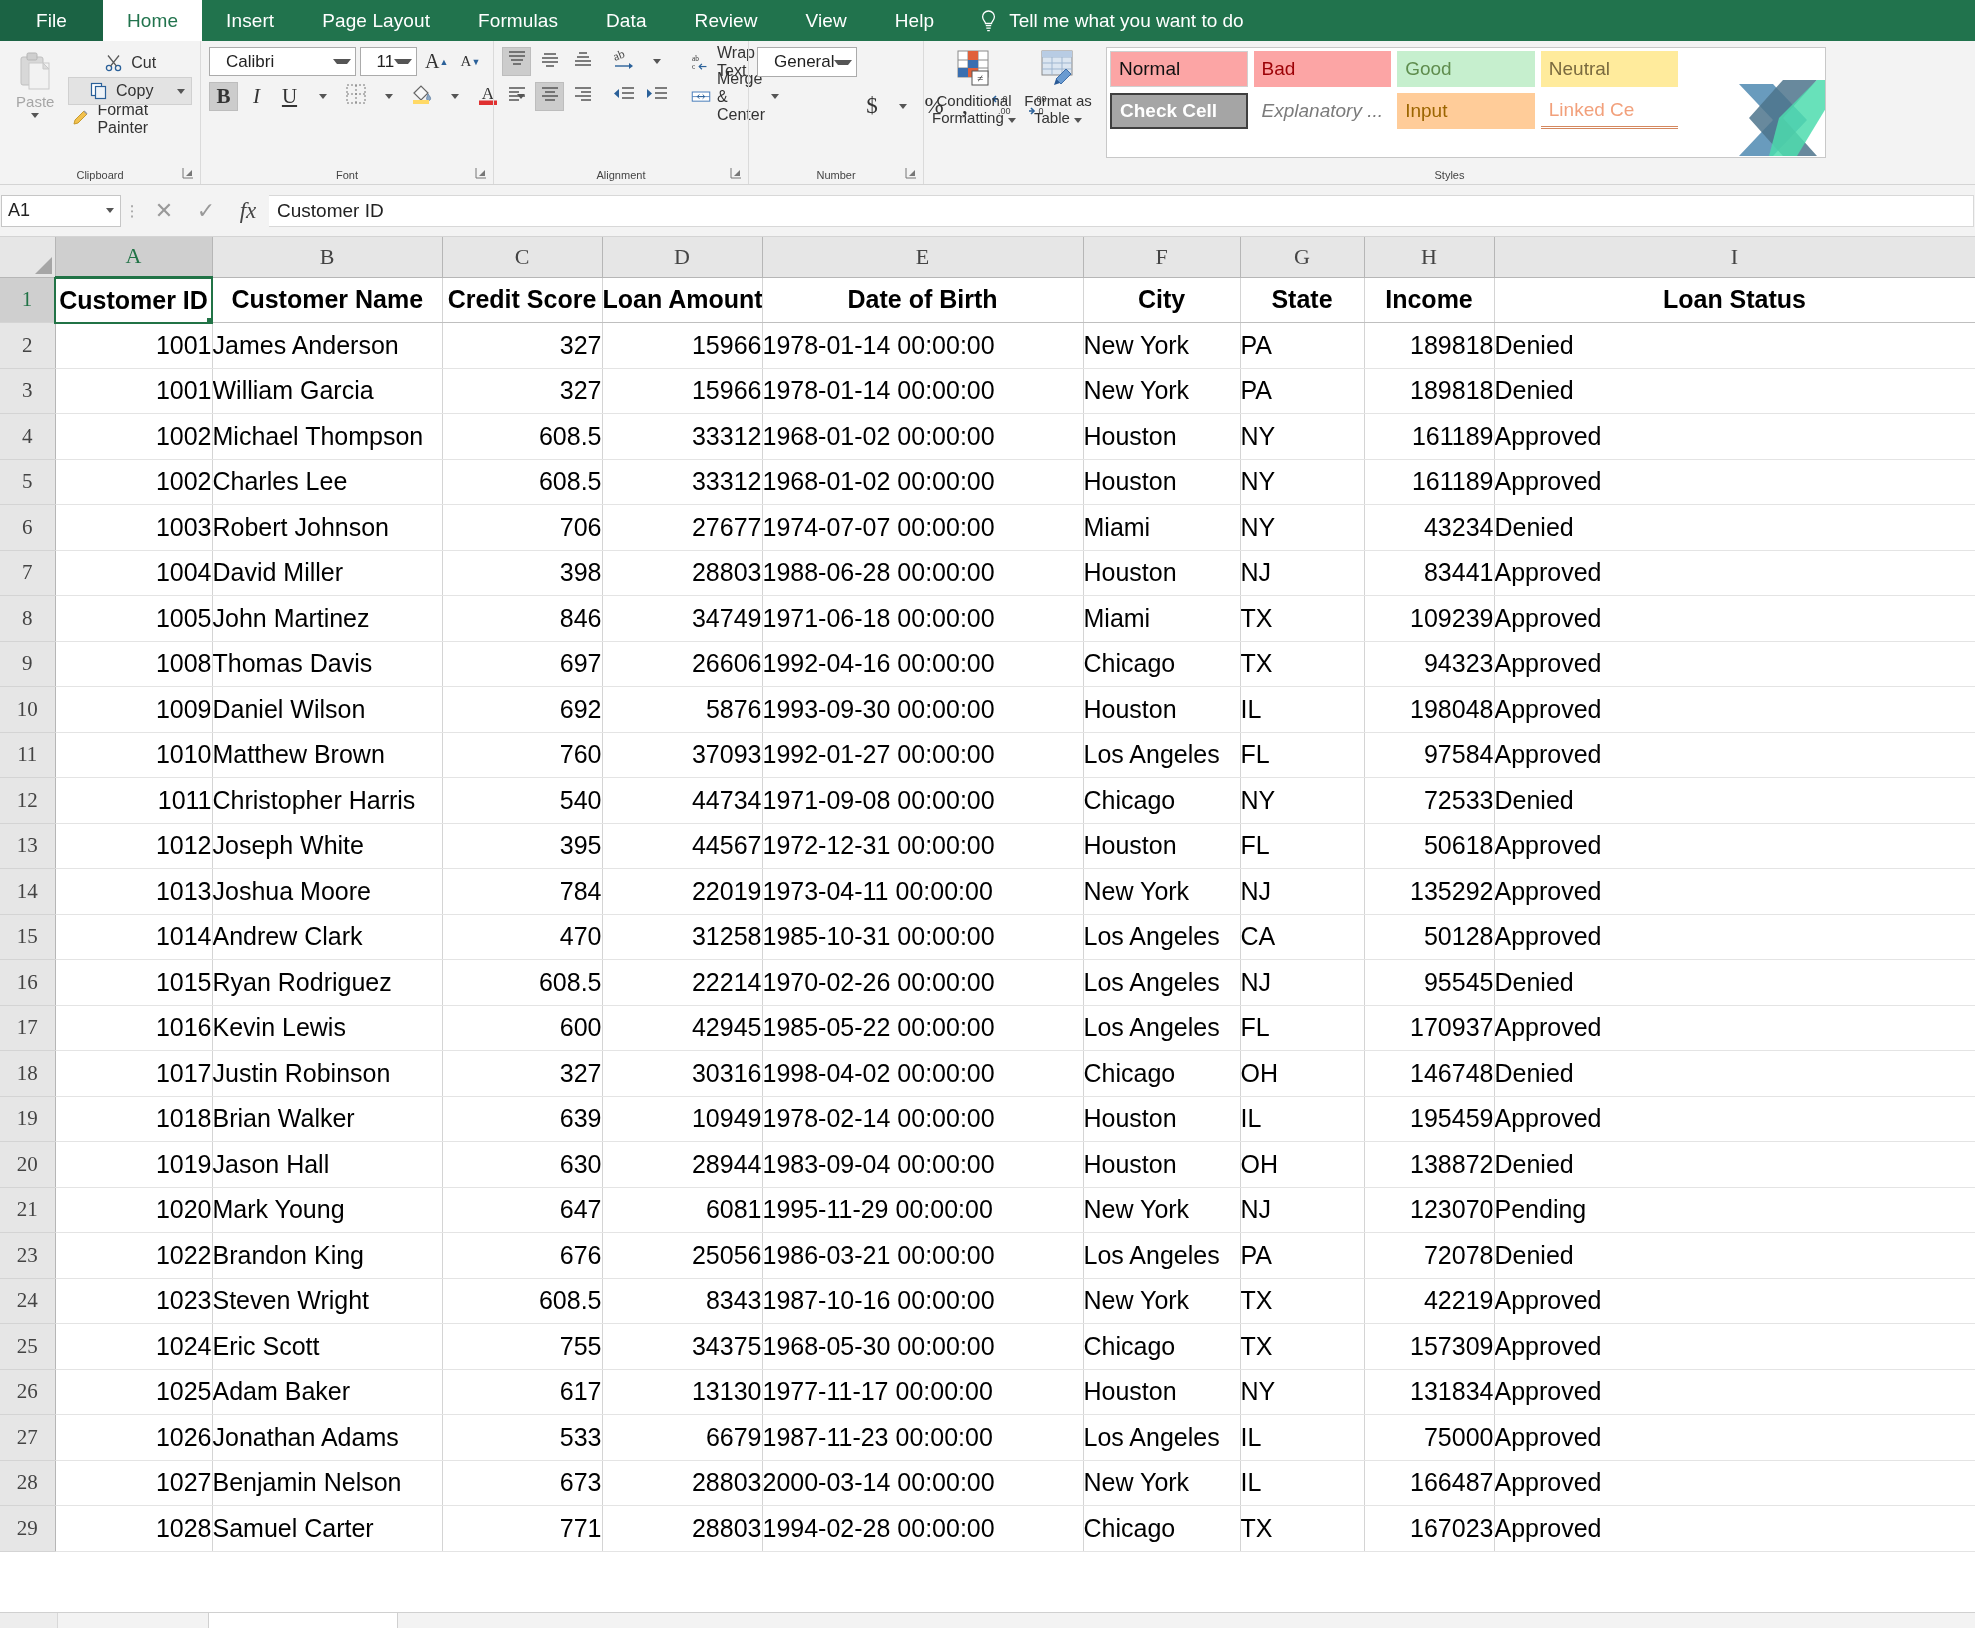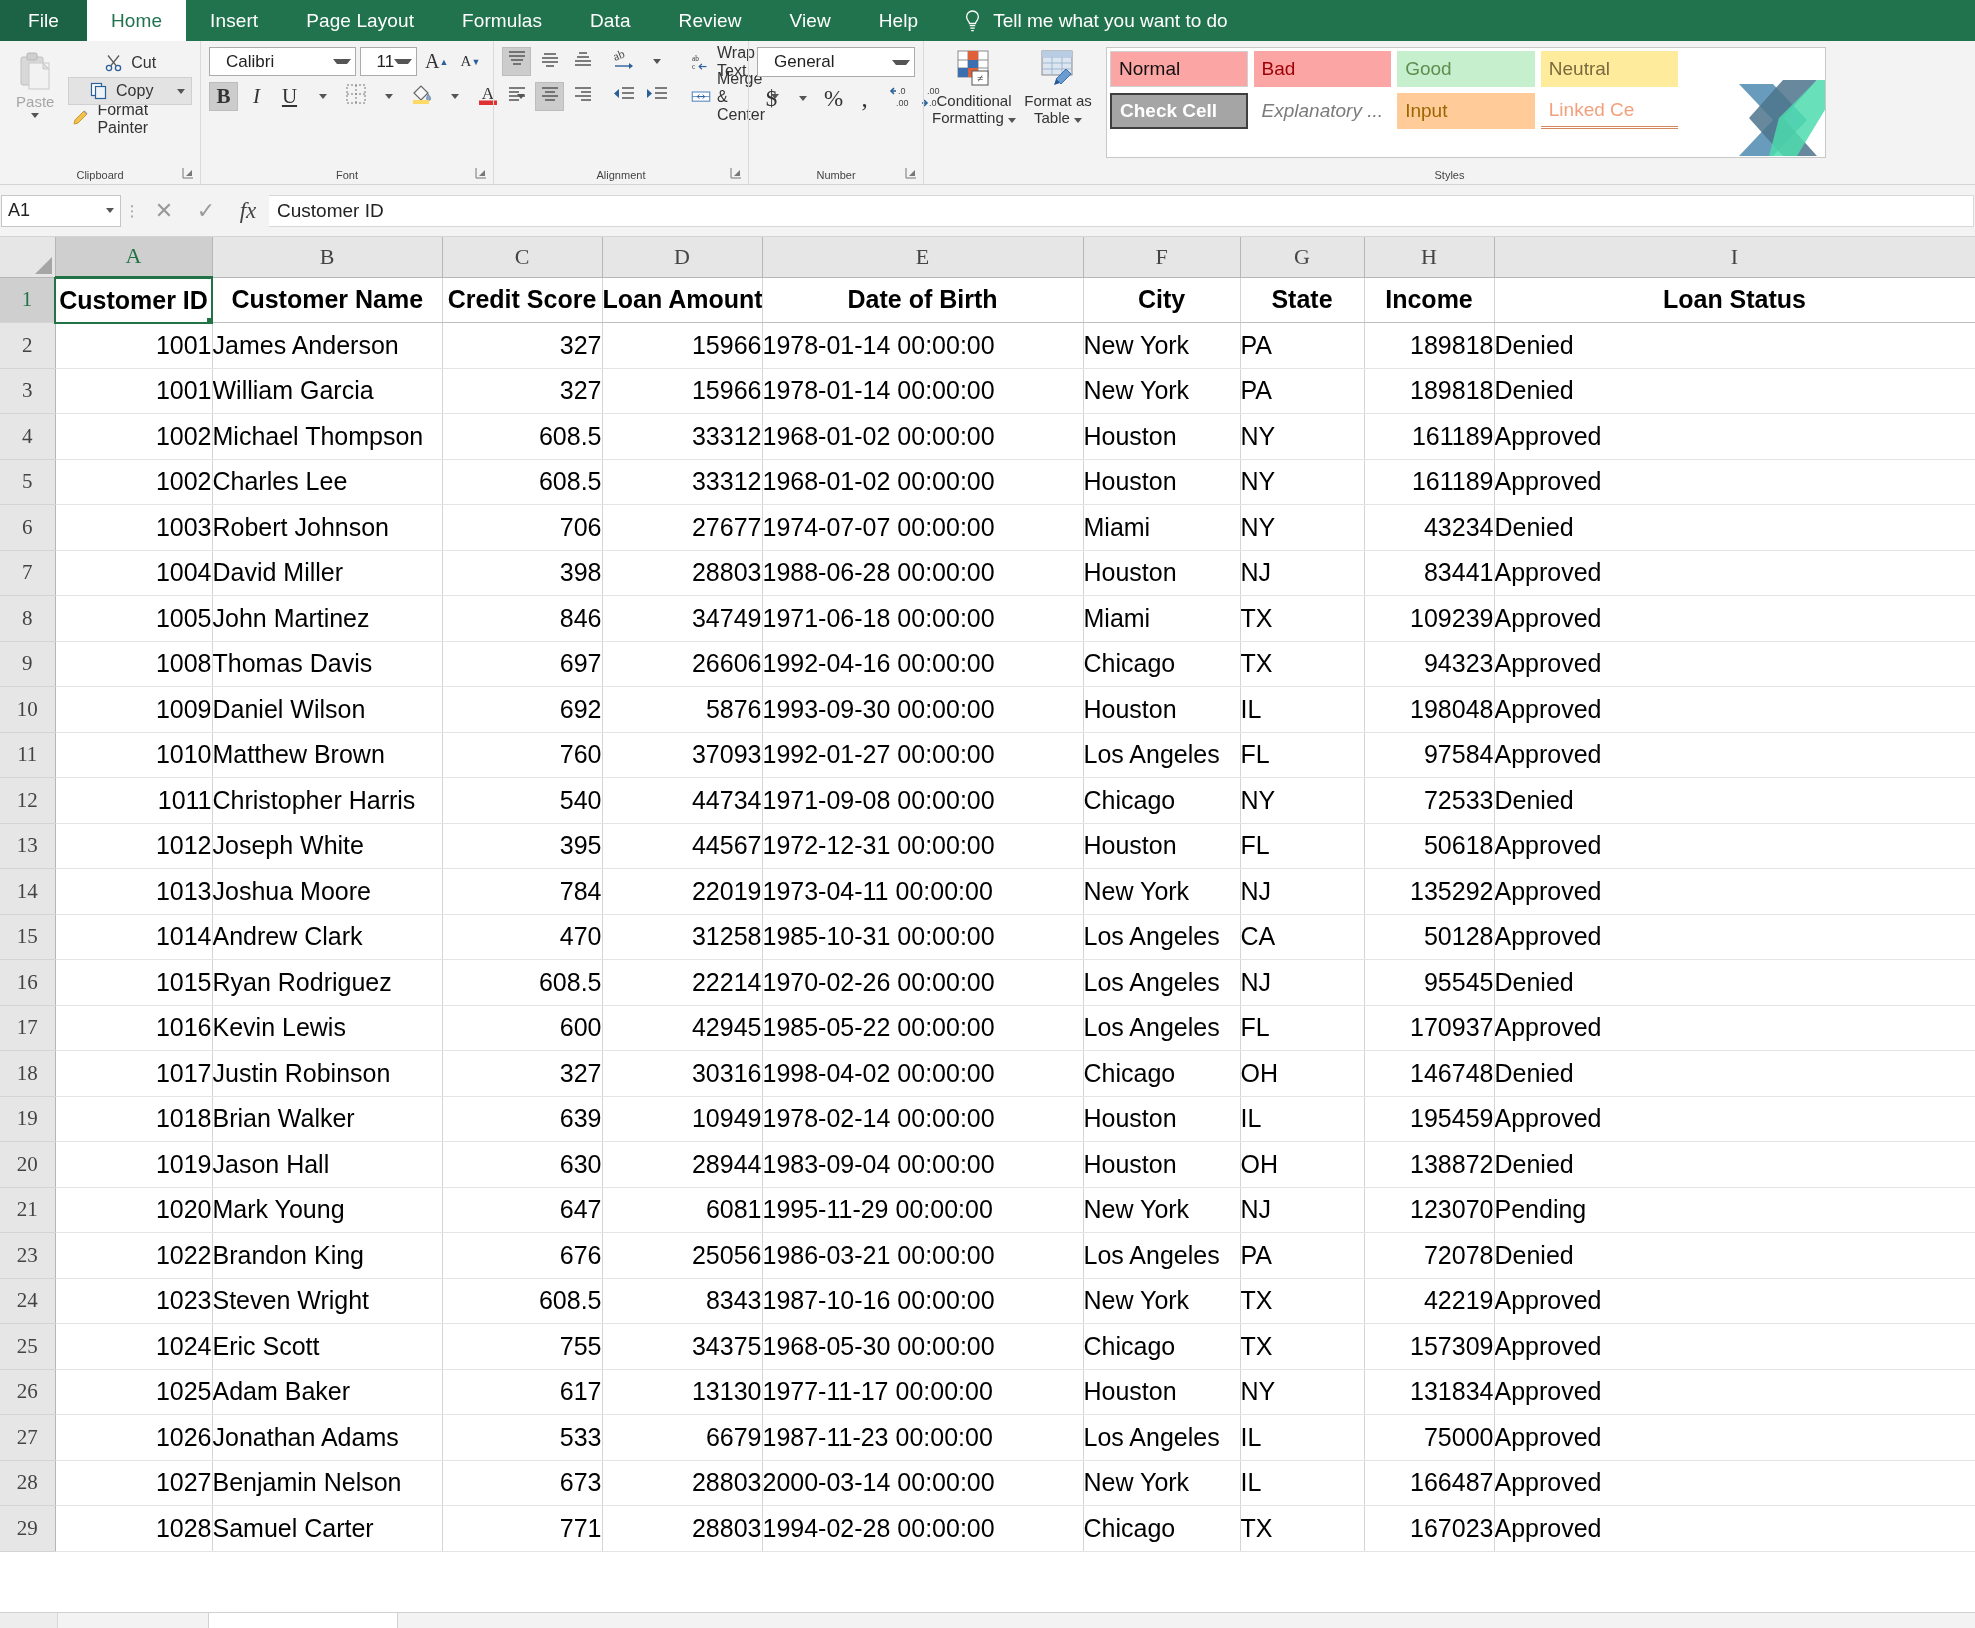--- a/index.html
+++ b/index.html
@@ -21,21 +21,21 @@
   }
   .tab {
     display: flex; align-items: center;
     padding: 0 24px;
     color: #ffffff;
     font-size: 19px;
     letter-spacing: .1px;
     white-space: nowrap;
     cursor: default;
   }
-  .tab.file { background: #1b6344; padding: 0 28px; }
+  .tab.file { background: #1b6344; padding: 0 36px; }
   .tab.active {
     background: #ffffff;
     color: #21734d;
   }
   .tellme {
     display: flex; align-items: center; gap: 12px;
     padding: 0 16px 0 22px;
     color: #ffffff; font-size: 19px;
   }
   .bulb { width: 17px; height: 22px; display:inline-block; position: relative; }
@@ -499,21 +499,21 @@
     <div class="group-label">Alignment</div>
     <div class="group-dialog">
       <svg width="12" height="12" viewBox="0 0 12 12">
           <path d="M1 1v10h10" fill="none" stroke="#777" stroke-width="1"></path>
           <path d="M10 3L4 9h6z" fill="#777"></path>
         </svg>
     </div>
   </div>
 
   <div class="group numgroup">
-    <div class="group-body" style="flex-direction:column">
+    <div class="group-body" style="">
       <div class="combo combo-num">
         <span>General</span>
         <span class="caret"></span>
       </div>
       <div class="numrow2">
         <div class="btn" style="font-size:23px;font-family:'Liberation Serif',serif;">
             <span>$</span>
           </div>
         <div class="btn">
             <span class="caret"></span>

